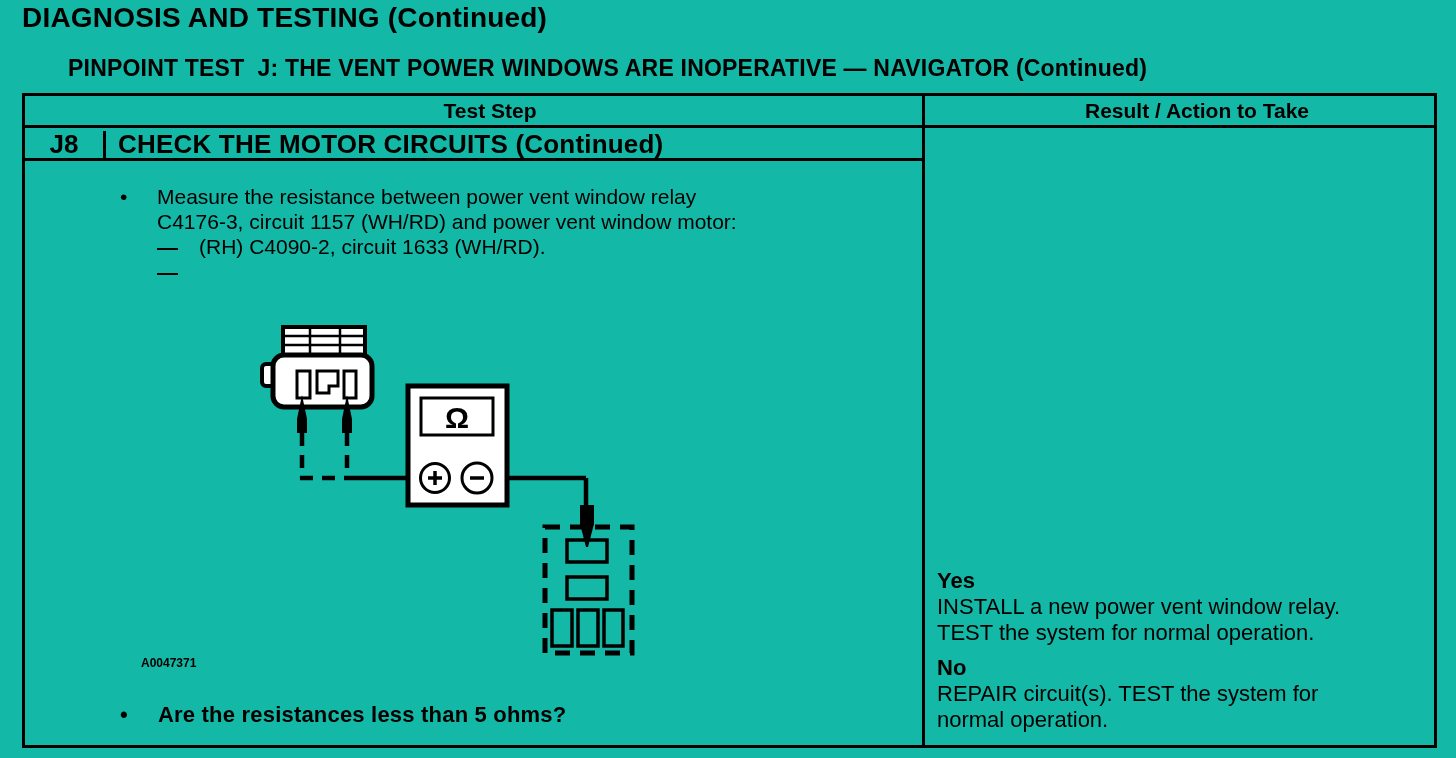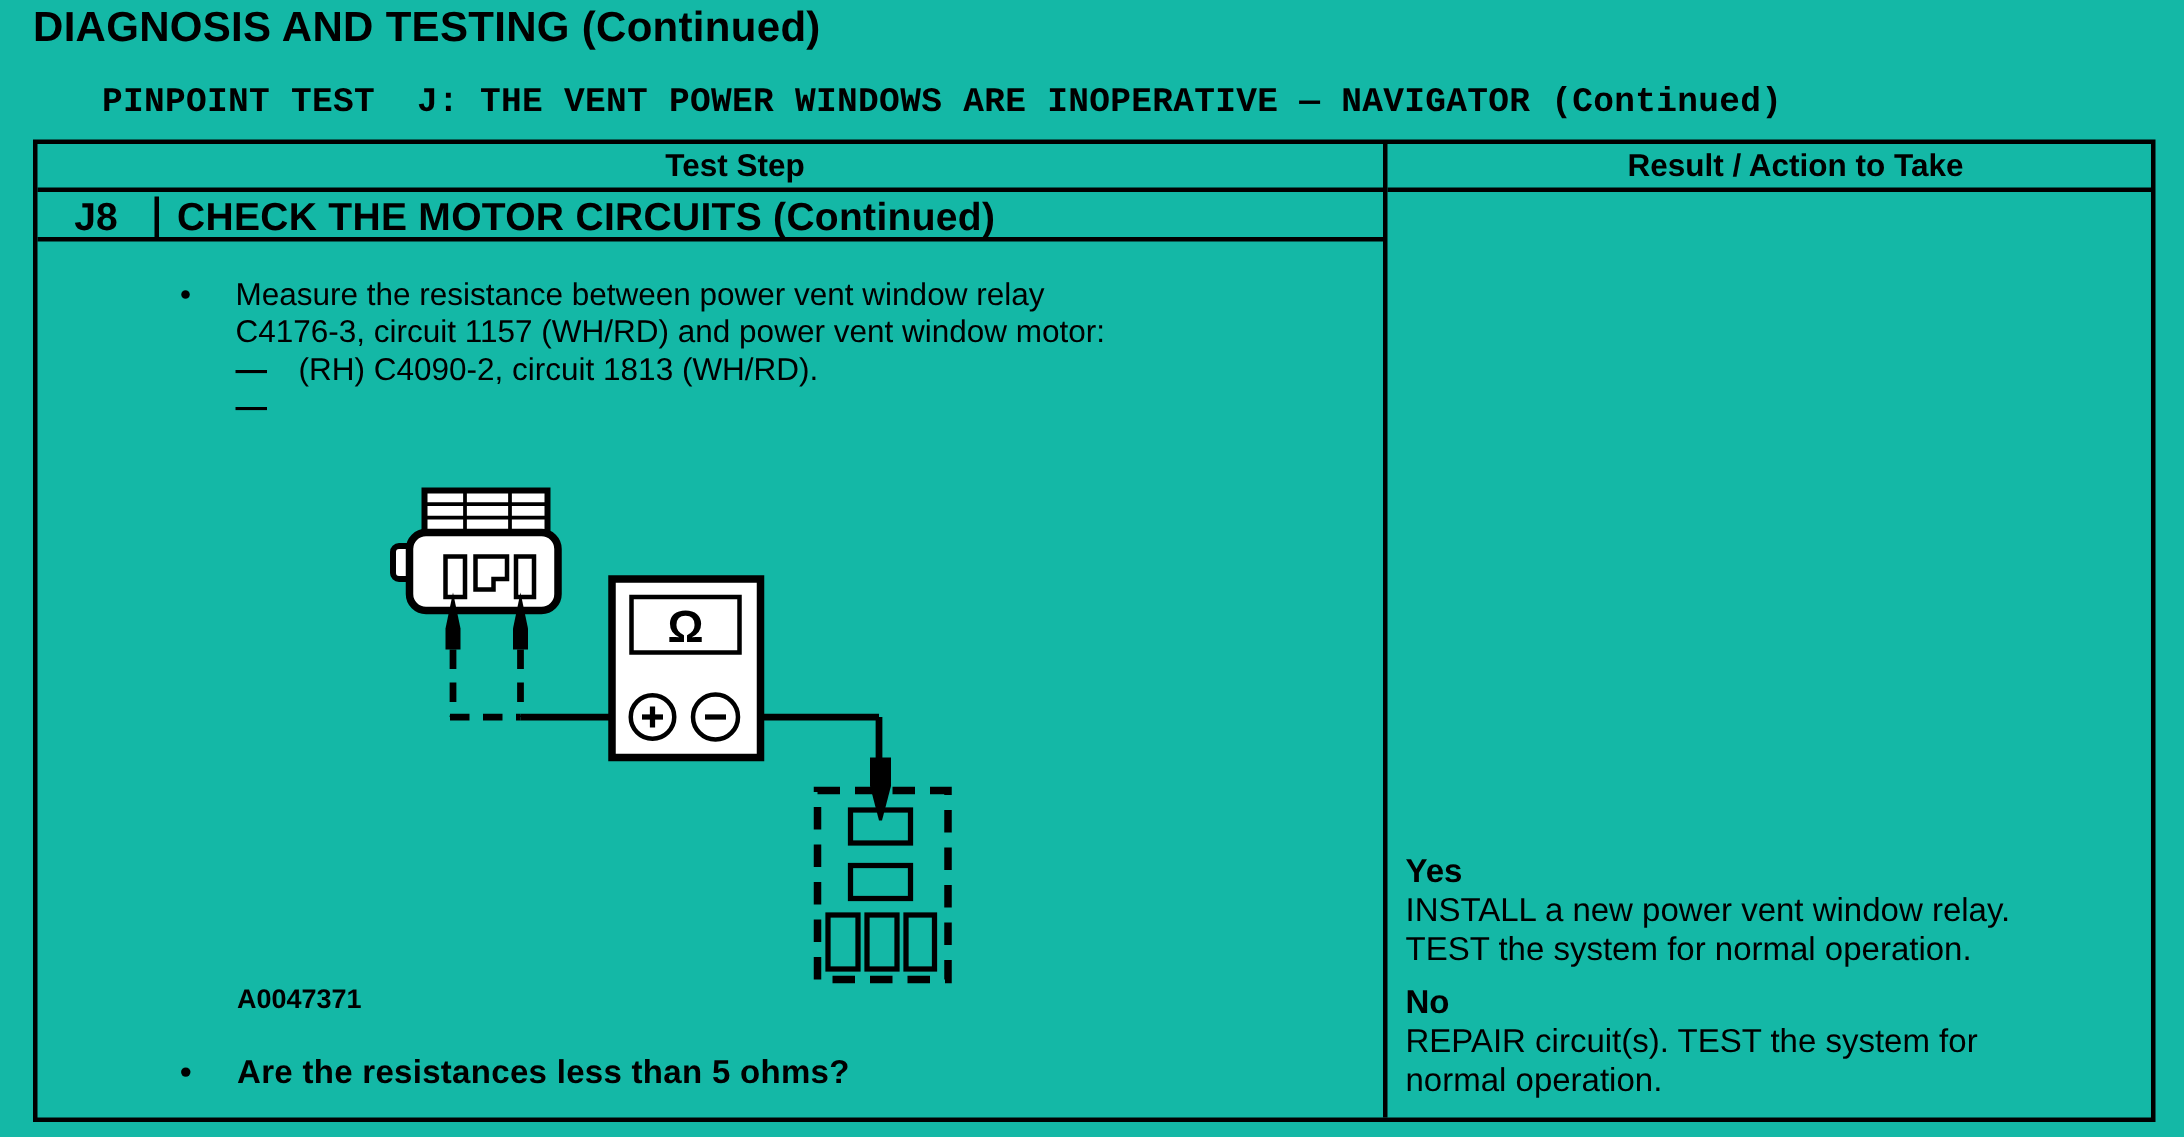--- a/index.html
+++ b/index.html
@@ -8,21 +8,21 @@
     position:relative; width:1456px; height:758px;
     background:#14b8a6; color:#000; overflow:hidden;
     font-family:"Liberation Sans", sans-serif;
   }
   .h1 {
     position:absolute; left:22px; top:2px;
     font-size:28px; font-weight:700; letter-spacing:0.2px;
   }
   .h2 {
     position:absolute; left:68px; top:55px;
-    font-size:23px; font-weight:700; white-space:pre-wrap; letter-spacing:0.2px;font-family:Liberation Mono, monospace;
+    font-size:23px; font-weight:700; white-space:pre-wrap; letter-spacing:0.2px;
   }
   .ptable {
     position:absolute; left:22px; top:93px; width:1415px; height:655px;
     border:3px solid #000;
   }
   .divider-v { position:absolute; left:897px; top:0; width:3px; height:100%; background:#000; }
   .hdr-left {
     position:absolute; left:0; top:0; width:897px; height:32px;
     border-bottom:3px solid #000; display:flex; align-items:center; justify-content:center;
     font-size:21px; font-weight:700;padding-left:33px;
@@ -41,21 +41,21 @@
     display:flex; align-items:center; justify-content:center;
   }
   .step-title { flex:1; display:flex; align-items:center; padding-left:12px; letter-spacing:0.2px; }
   .left-body { position:absolute; left:0; top:68px; width:897px; font-size:21px; line-height:25px; }
   .bullet-row { display:flex; margin:20px 0 0 95px; }
   .bullet { width:37px; flex:none; }
   .pre { white-space:pre-line; }
   .sub-item { display:flex; margin-left:132px; }
   .dash { width:42px; flex:none; font-weight:700; }
   .diagram { position:absolute; left:230px; top:219px; width:390px; height:345px; }
-  .fig-label { position:absolute; left:133px; top:560px; font-size:18px; font-weight:700; }
+  .fig-label { position:absolute; left:116px; top:560px; font-size:12px; font-weight:700; }
   .question-row {
     position:absolute; left:95px; top:606px; display:flex;
     font-size:22px; font-weight:700; letter-spacing:0.2px;
   }
   .qbullet { width:38px; flex:none; }
   .right-body {
     position:absolute; left:900px; top:35px; width:440px; height:614px;
     display:flex; flex-direction:column; justify-content:flex-end;
     padding:0 8px 12px 12px; font-size:22px; line-height:26px;
   }
@@ -82,21 +82,21 @@
     </div>
 
     <div class="left-body">
       <div class="bullet-row">
         <span class="bullet">•</span>
         <div class="pre">Measure the resistance between power vent window relay
 C4176-3, circuit 1157 (WH/RD) and power vent window motor:</div>
       </div>
       <div class="sub-item">
         <span class="dash">—</span>
-        <span>(RH) C4090-2, circuit 1813 (WH/RD).</span>
+        <span>(RH) C4090-2, circuit 1633 (WH/RD).</span>
       </div>
       <div class="sub-item">
         <span class="dash">—</span>
       </div>
     </div>
 
     <svg class="diagram" viewBox="255 315 390 345" fill="none" stroke="#000">
 
       <g>
         <rect x="262" y="364" width="16" height="22" rx="4" stroke-width="4" fill="#fff"></rect>

